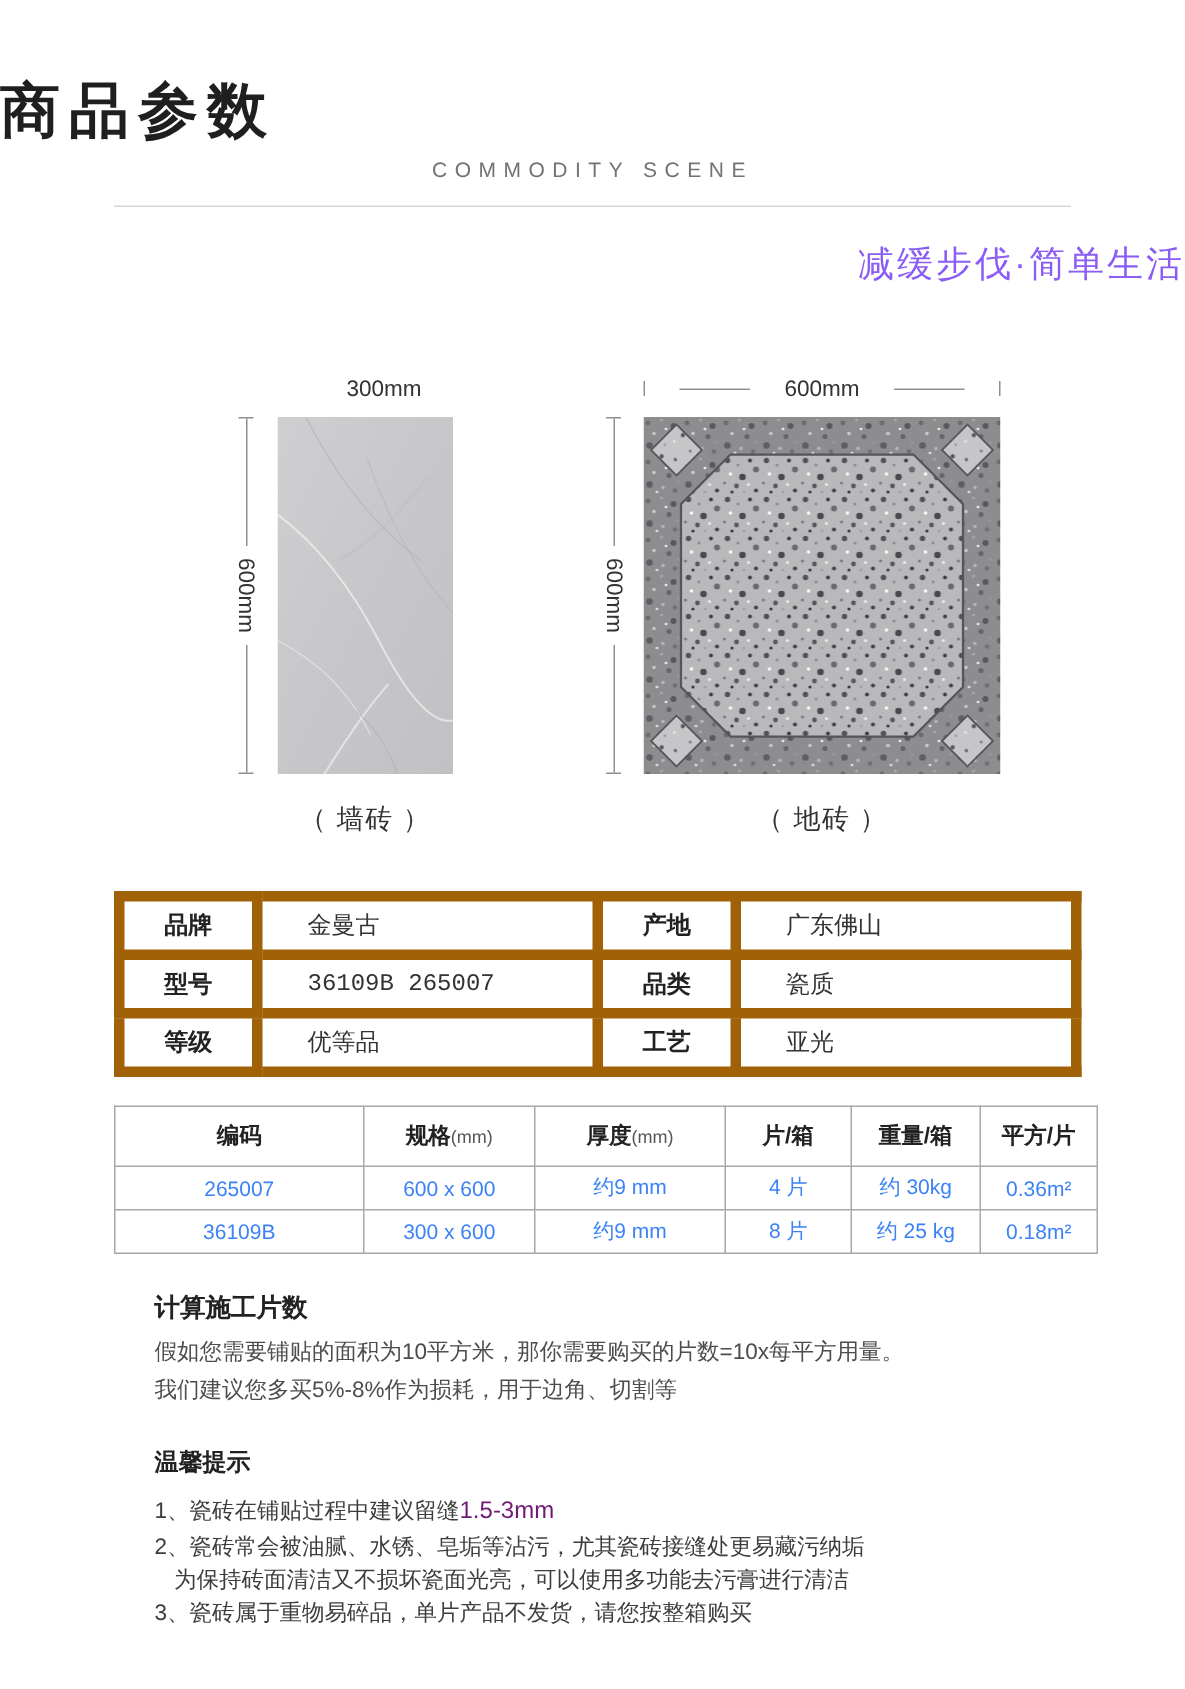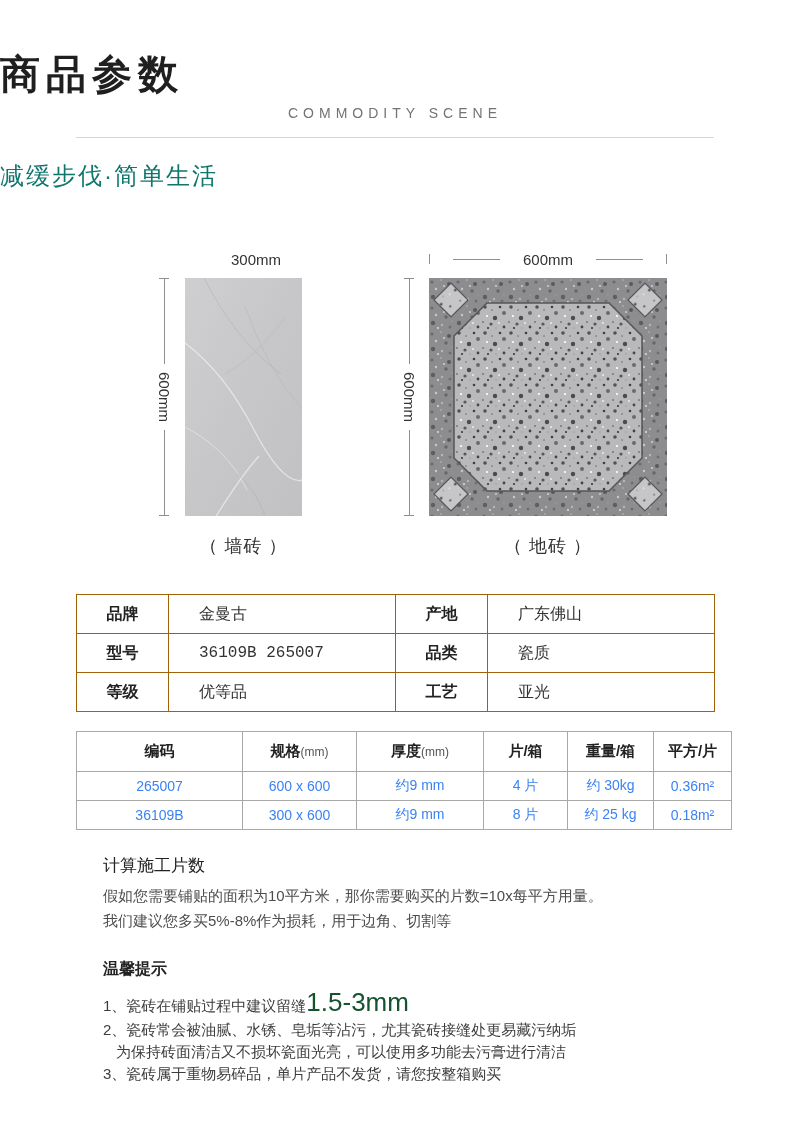--- a/index.html
+++ b/index.html
@@ -30,24 +30,24 @@
     margin-top: 5px;
   }
   .divider {
     width: 638px;
     margin: 16px auto 0;
     border: none;
     border-top: 1px solid #d6d6d6;
     height: 0;
   }
   .tagline {
-    text-align: left;
+    text-align: right;
     font-size: 24px;
     letter-spacing: 2px;
-    color: #0f766e;
+    color: #8b5cf6;
     margin-top: 22px;
     font-weight: 500;
   }
 
   
   .tiles { position: relative; height: 312px; margin-top: 58px; }
   .dimh {
     position: absolute;
     display: flex;
     align-items: center;
@@ -93,21 +93,21 @@
   .floor-img  { left: 353px; top: 28px; width: 238px; height: 238px; }
   .floor-cap  { left: 393px; top: 284px; width: 158px; }
 
   
   table { border-collapse: collapse; table-layout: fixed; }
   .spec-table {
     width: 638px;
     margin: 32px auto 0;
     font-size: 16px;
   }
-  .spec-table td { border: 1px solid #a16207; height: 39px; }
+  .spec-table td { border: 7px solid #a16207; height: 39px; }
   .spec-table td.k {
     width: 92px;
     text-align: center;
     font-weight: 700;
     color: #222;
   }
   .spec-table td.v { width: 227px; padding-left: 30px; color: #333; font-family: Liberation Mono, monospace; }
 
   
   .size-table {
@@ -123,28 +123,28 @@
     color: #222;
   }
   .size-table th .unit { font-size: 12px; font-weight: 400; color: #555; }
   .size-table td { height: 29px; font-size: 14px; color: #3b82f6; }
   .c-code { width: 166px; } .c-size { width: 114px; } .c-thick { width: 127px; }
   .c-pcs { width: 84px; } .c-wgt { width: 86px; } .c-area { width: 78px; }
 
   
   .section { padding-left: 27px; }
   .calc { margin-top: 24px; }
-  .calc-title { font-size: 17px; font-weight: 400; color: #222; }
+  .calc-title { font-size: 17px; font-weight: 700; color: #222; }
   .calc-body { margin-top: 6px; font-size: 15px; color: #4d4d4d; line-height: 25px; }
   .tips { margin-top: 26px; }
   .tips-title { font-size: 16px; font-weight: 700; color: #222; }
   .tips-list { margin-top: 9px; font-size: 15px; color: #3d3d3d; }
   .tip { line-height: 22px; }
   .tip-first { line-height: 26px; }
-  .tip .big { font-size: 26px; color: #14532d; }
+  .tip .big { font-size: 16px; color: #701a75; }
   .tip-cont { margin-left: 13px; }
 </style>
 </head>
 <body>
 
 <div class="page">
 
   <div class="title">商品参数</div>
   <div class="subtitle">COMMODITY SCENE</div>
   <hr class="divider">

